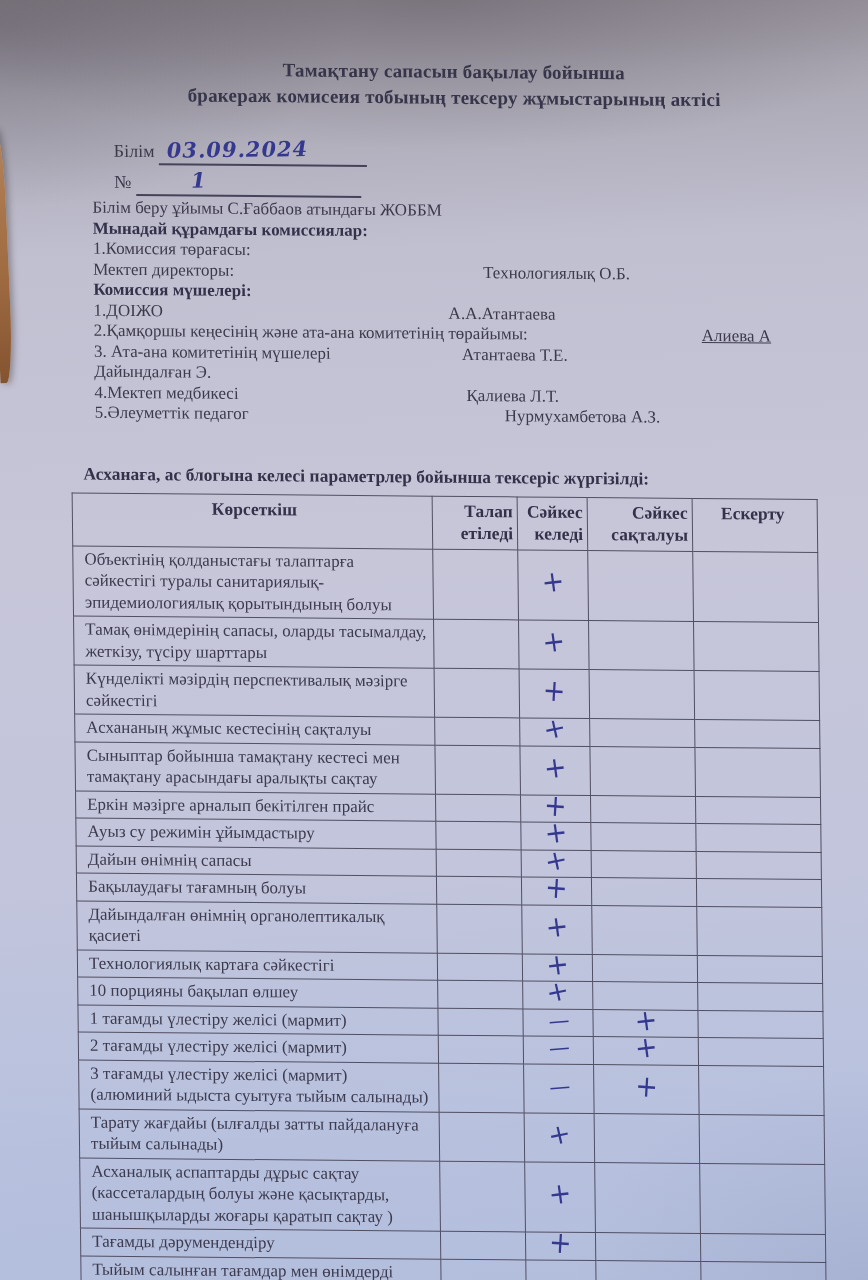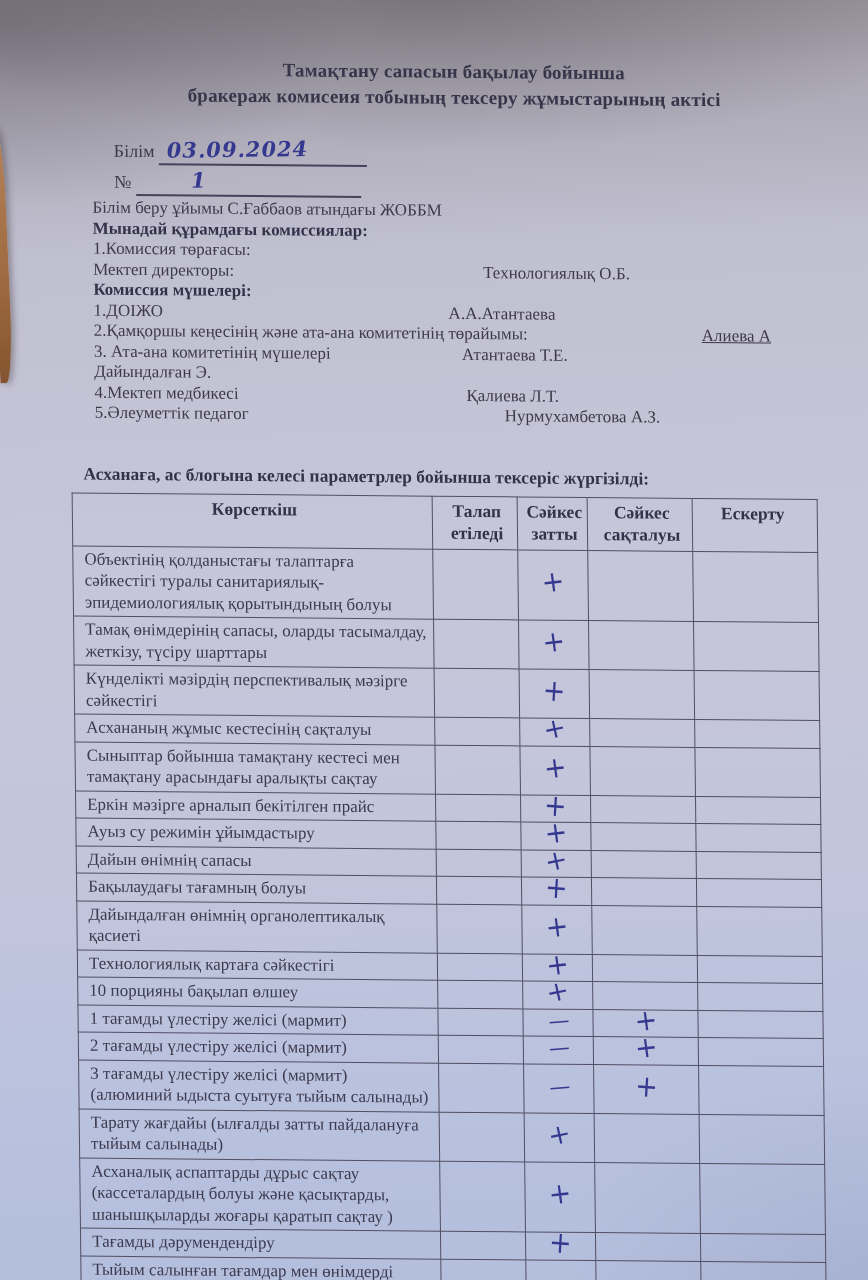--- a/index.html
+++ b/index.html
@@ -46,21 +46,21 @@
   .bold{font-weight:bold;color:#34324a;}
   .intro{margin-top:40px;margin-left:18px;font-weight:bold;font-size:17.5px;color:#34324a;}
   table.checklist{
     border-collapse:collapse;table-layout:fixed;
     width:745px;margin-left:6px;margin-top:8px;
     font-size:17px;color:#3c3a4e;
   }
   table.checklist th,table.checklist td{border:1.5px solid #514f63;}
   table.checklist th{
     font-size:17.5px;font-weight:bold;vertical-align:top;line-height:22px;
-    padding:3px 4px 5px 8px;text-align:center;color:#34324a;
+    padding:3px 4px 5px 8px;text-align:right;color:#34324a;
   }
   table.checklist th.c-indicator{text-align:center;}
   table.checklist th.c-note{text-align:center;padding-left:0;}
   td.indicator{line-height:21.5px;padding:2px 6px 3px 11px;vertical-align:top;}
   td.mark-cell{text-align:center;vertical-align:middle;padding:0;}
   .mark{display:inline-block;font-family:"DejaVu Sans",sans-serif;color:var(--ink,#35388f);}
   .mark-plus{font-size:27px;line-height:15px;transform:rotate(-7deg) scaleY(1.08);}
   .mark-dash{font-size:21px;line-height:12px;transform:rotate(-5deg);letter-spacing:-2px;}
   tr:nth-child(3n) .mark-plus{transform:rotate(4deg) scaleY(1.12);}
   tr:nth-child(4n) .mark-plus{transform:rotate(-12deg);}
@@ -115,21 +115,21 @@
         <col style="width:360px">
           <col style="width:85px">
           <col style="width:70px">
         <col style="width:105px">
           <col style="width:125px">
       </colgroup>
       <thead>
         <tr>
           <th class="c-indicator">Көрсеткіш</th>
           <th>Талап етіледі</th>
-          <th>Сәйкес затты</th>
+          <th>Сәйкес келеді</th>
           <th>Сәйкес сақталуы</th>
           <th class="c-note">Ескерту</th>
         </tr>
       </thead>
       <tbody id="rows">
           <tr>
             <td class="indicator">Объектінің қолданыстағы талаптарға сәйкестігі туралы санитариялық- эпидемиологиялық қорытындының болуы</td>
             <td class="mark-cell"></td>
             <td class="mark-cell"><span class="mark mark-plus">+</span></td>
             <td class="mark-cell"></td>

